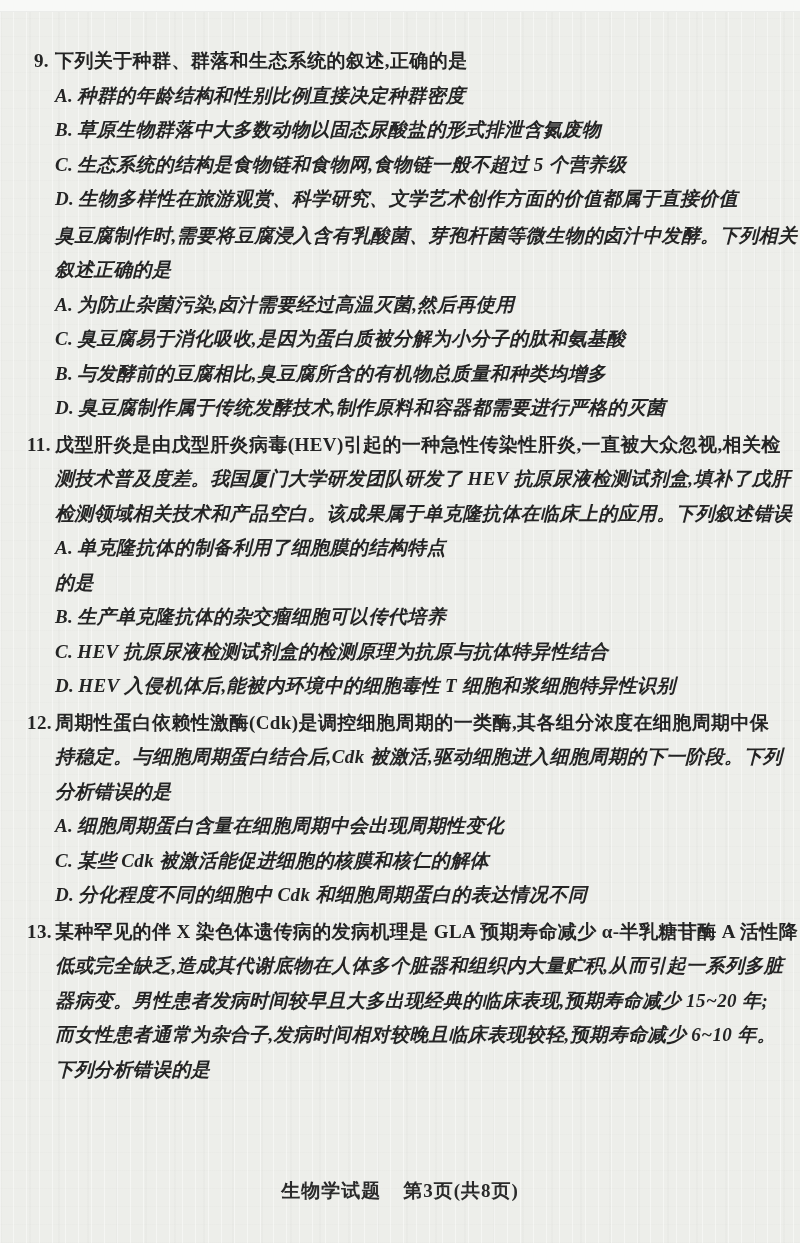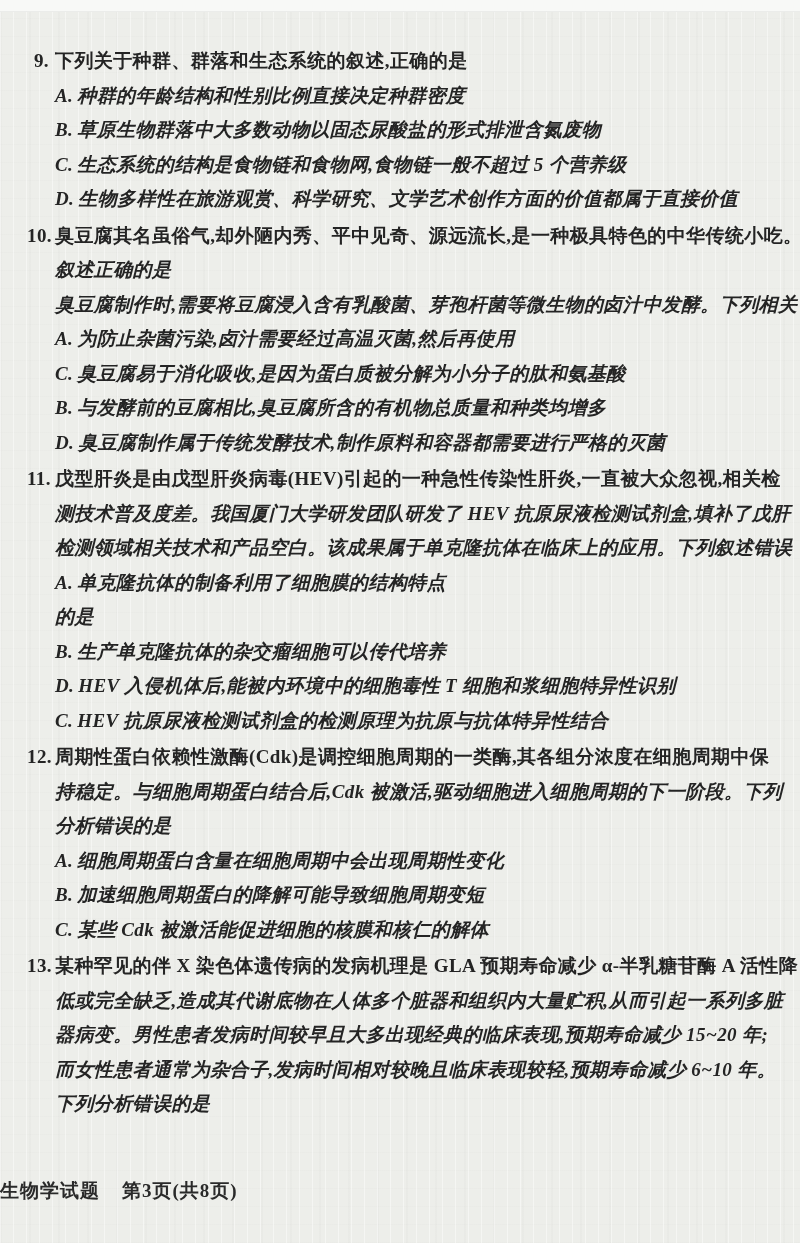--- a/index.html
+++ b/index.html
@@ -59,20 +59,21 @@
   }
   .qnum.single { text-align:right; padding-right:6px; box-sizing:border-box; }
   .stem-cont, .option { padding-left:28px;font-style:italic; }
 
   .opt-label { margin-right:4px; }
 
   .footer {
     position:absolute;
     top:1178px;
     left:0; right:0;
+    text-align:center;
     font-size:19px;
     letter-spacing:1px;
     font-weight:600;
     color:#2a2a2a;
   }
   .footer .footer-gap { display:inline-block; width:22px; }
 </style>
 </head>
 <body>
 
@@ -84,54 +85,50 @@
         <div class="line stem-first">
           <span class="qnum single">9.</span>
           <span class="stem-text">下列关于种群、群落和生态系统的叙述,正确的是</span>
         </div>
         <div class="line option"><span class="opt-label">A.</span><span>种群的年龄结构和性别比例直接决定种群密度</span></div>
         <div class="line option"><span class="opt-label">B.</span><span>草原生物群落中大多数动物以固态尿酸盐的形式排泄含氮废物</span></div>
         <div class="line option"><span class="opt-label">C.</span><span>生态系统的结构是食物链和食物网,食物链一般不超过 5 个营养级</span></div>
         <div class="line option"><span class="opt-label">D.</span><span>生物多样性在旅游观赏、科学研究、文学艺术创作方面的价值都属于直接价值</span></div>
       </div>
       <div class="question">
-        <div class="line stem-first">
-          <span class="qnum">10.</span>
-          <span class="stem-text">臭豆腐其名虽俗气,却外陋内秀、平中见奇、源远流长,是一种极具特色的中华传统小吃。</span>
-        </div>
+        <div class="line stem-cont">臭豆腐制作时,需要将豆腐浸入含有乳酸菌、芽孢杆菌等微生物的卤汁中发酵。下列相关</div>
         <div class="line stem-cont">叙述正确的是</div>
-        <div class="line stem-cont">臭豆腐制作时,需要将豆腐浸入含有乳酸菌、芽孢杆菌等微生物的卤汁中发酵。下列相关</div>
         <div class="line option"><span class="opt-label">A.</span><span>为防止杂菌污染,卤汁需要经过高温灭菌,然后再使用</span></div>
         <div class="line option"><span class="opt-label">C.</span><span>臭豆腐易于消化吸收,是因为蛋白质被分解为小分子的肽和氨基酸</span></div>
         <div class="line option"><span class="opt-label">B.</span><span>与发酵前的豆腐相比,臭豆腐所含的有机物总质量和种类均增多</span></div>
         <div class="line option"><span class="opt-label">D.</span><span>臭豆腐制作属于传统发酵技术,制作原料和容器都需要进行严格的灭菌</span></div>
       </div>
       <div class="question">
         <div class="line stem-first">
           <span class="qnum">11.</span>
           <span class="stem-text">戊型肝炎是由戊型肝炎病毒(HEV)引起的一种急性传染性肝炎,一直被大众忽视,相关检</span>
         </div>
         <div class="line stem-cont">测技术普及度差。我国厦门大学研发团队研发了 HEV 抗原尿液检测试剂盒,填补了戊肝</div>
         <div class="line stem-cont">检测领域相关技术和产品空白。该成果属于单克隆抗体在临床上的应用。下列叙述错误</div>
         <div class="line option"><span class="opt-label">A.</span><span>单克隆抗体的制备利用了细胞膜的结构特点</span></div>
         <div class="line stem-cont">的是</div>
         <div class="line option"><span class="opt-label">B.</span><span>生产单克隆抗体的杂交瘤细胞可以传代培养</span></div>
+        <div class="line option"><span class="opt-label">C.</span><span>HEV 抗原尿液检测试剂盒的检测原理为抗原与抗体特异性结合</span></div>
         <div class="line option"><span class="opt-label">D.</span><span>HEV 入侵机体后,能被内环境中的细胞毒性 T 细胞和浆细胞特异性识别</span></div>
-        <div class="line option"><span class="opt-label">C.</span><span>HEV 抗原尿液检测试剂盒的检测原理为抗原与抗体特异性结合</span></div>
       </div>
       <div class="question">
         <div class="line stem-first">
           <span class="qnum">12.</span>
           <span class="stem-text">周期性蛋白依赖性激酶(Cdk)是调控细胞周期的一类酶,其各组分浓度在细胞周期中保</span>
         </div>
         <div class="line stem-cont">持稳定。与细胞周期蛋白结合后,Cdk 被激活,驱动细胞进入细胞周期的下一阶段。下列</div>
         <div class="line stem-cont">分析错误的是</div>
         <div class="line option"><span class="opt-label">A.</span><span>细胞周期蛋白含量在细胞周期中会出现周期性变化</span></div>
-        <div class="line option"><span class="opt-label">B.</span><span>加速细胞周期蛋白的降解可能导致细胞周期变短</span></div>
         <div class="line option"><span class="opt-label">C.</span><span>某些 Cdk 被激活能促进细胞的核膜和核仁的解体</span></div>
+        <div class="line option"><span class="opt-label">D.</span><span>分化程度不同的细胞中 Cdk 和细胞周期蛋白的表达情况不同</span></div>
       </div>
       <div class="question">
         <div class="line stem-first">
           <span class="qnum">13.</span>
           <span class="stem-text">某种罕见的伴 X 染色体遗传病的发病机理是 GLA 预期寿命减少 α-半乳糖苷酶 A 活性降</span>
         </div>
         <div class="line stem-cont">低或完全缺乏,造成其代谢底物在人体多个脏器和组织内大量贮积,从而引起一系列多脏</div>
         <div class="line stem-cont">器病变。男性患者发病时间较早且大多出现经典的临床表现,预期寿命减少 15~20 年;</div>
         <div class="line stem-cont">而女性患者通常为杂合子,发病时间相对较晚且临床表现较轻,预期寿命减少 6~10 年。</div>
         <div class="line stem-cont">下列分析错误的是</div>

